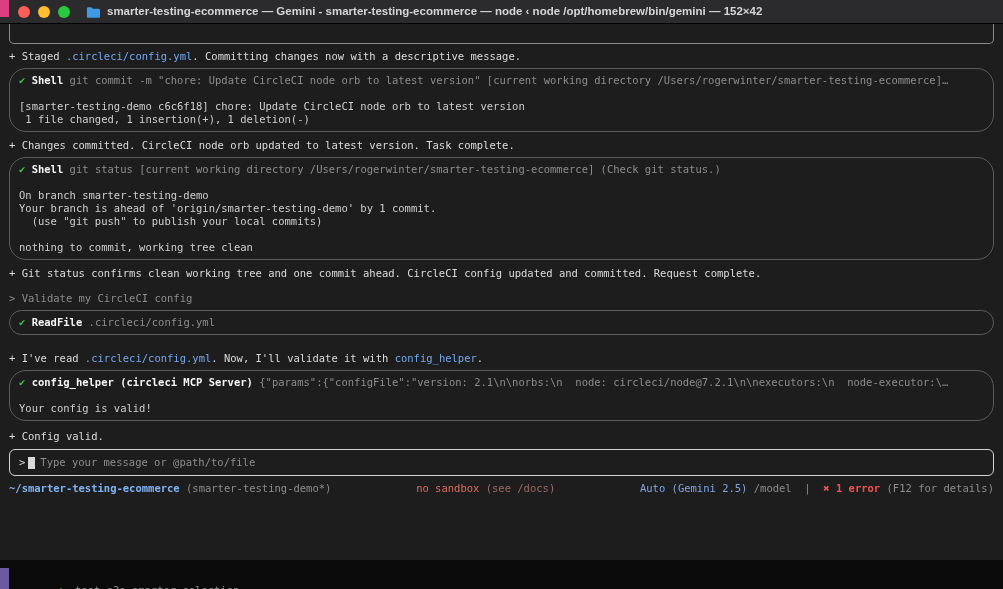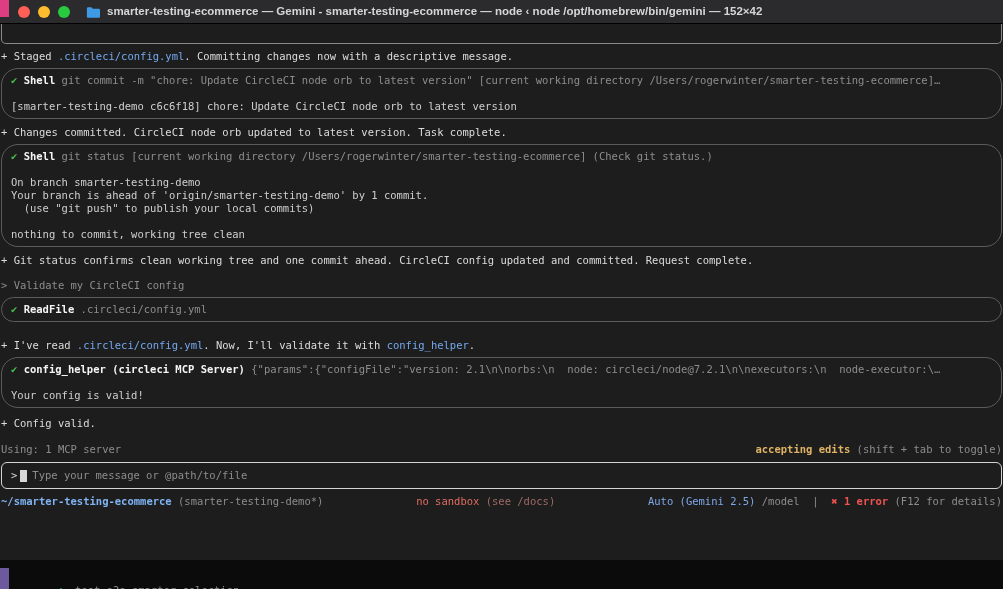--- a/index.html
+++ b/index.html
@@ -9,21 +9,21 @@
   .screen { position:absolute; inset:0; background:#060606; }
   .window { position:absolute; top:0; left:0; width:1003px; height:560px; background:#1d1d1d; }
 
   .titlebar { height:24px; background:#2b2b2d; border-bottom:1px solid #000; display:flex; align-items:center; padding:0 10px; }
   .traffic { display:flex; gap:8px; margin-left:8px; }
   .tl { width:12px; height:12px; border-radius:50%; display:inline-block; }
   .tl.red{ background:#ff5f57; } .tl.yellow{ background:#febc2e; } .tl.green{ background:#28c840; }
   .proxy-icon { margin-left:16px; margin-right:7px; display:flex; align-items:center; }
   .title { color:#d6d6d6; font-family:"Liberation Sans",sans-serif; font-size:11.5px; font-weight:bold; white-space:nowrap; overflow:hidden; }
 
-  .terminal { padding:0 1px; color:#dcdcdc; }
+  .terminal { padding:0 9px; color:#dcdcdc; }
   .line { white-space:pre; }
   .tline { white-space:pre; color:#cfcfcf; }
   .blank { height:13px; }
 
   .partial-box { height:20px; border:1px solid #8a8a8a; border-top:none; border-radius:0 0 5px 5px; }
   .tool-box { border:1px solid #5b5b5b; border-radius:17px; padding:5px 9px; }
 
   .mt5{margin-top:5px;} .mt6{margin-top:6px;} .mt7{margin-top:7px;} .mt9{margin-top:9px;}
   .mt12{margin-top:12px;} .mt13{margin-top:13px;} .mt17{margin-top:17px;}
 
@@ -77,20 +77,21 @@
 
       <div class="partial-box"></div>
 
       <div class="line mt6"><span class="c-fg">+ Staged </span><span class="c-link">.circleci/config.yml</span><span class="c-fg">. Committing changes now with a descriptive message.</span></div>
 
       <div class="tool-box mt5">
         <div class="line"><span class="c-green">✔ </span><span class="c-boldfg">Shell </span><span class="c-dim">git commit -m "chore: Update CircleCI node orb to latest version" [current working directory /Users/rogerwinter/smarter-testing-ecommerce]…</span></div>
         <div class="blank"></div>
         <div>
             <div class="tline">[smarter-testing-demo c6c6f18] chore: Update CircleCI node orb to latest version</div>
+            <div class="tline"> 1 file changed, 1 insertion(+), 1 deletion(-)</div>
           </div>
       </div>
 
       <div class="line mt7"><span class="c-fg">+ Changes committed. CircleCI node orb updated to latest version. Task complete.</span></div>
 
       <div class="tool-box mt5">
         <div class="line"><span class="c-green">✔ </span><span class="c-boldfg">Shell </span><span class="c-dim">git status [current working directory /Users/rogerwinter/smarter-testing-ecommerce] (Check git status.)</span></div>
         <div class="blank"></div>
         <div>
             <div class="tline">On branch smarter-testing-demo</div>
@@ -115,24 +116,20 @@
       <div class="tool-box mt5">
         <div class="line"><span class="c-green">✔ </span><span class="c-boldfg">config_helper (circleci MCP Server) </span><span class="c-dim">{"params":{"configFile":"version: 2.1\n\norbs:\n  node: circleci/node@7.2.1\n\nexecutors:\n  node-executor:\…</span></div>
         <div class="blank"></div>
         <div>
             <div class="tline">Your config is valid!</div>
           </div>
       </div>
 
       <div class="line mt9"><span class="c-fg">+ Config valid.</span></div>
 
-      <div class="row mt13">
-        <span class="line"><span class="c-dim">Using: 1 MCP server</span></span>
-        <span class="line"><span class="c-yellow">accepting edits</span><span class="c-dim"> (shift + tab to toggle)</span></span>
-      </div>
 
       <div class="input-box">
         <span class="c-fg prompt">&gt;</span>
         <span class="cursor"></span>
         <span class="c-dim">Type your message or @path/to/file</span>
       </div>
 
       <div class="row mt6">
         <span class="line"><span class="c-cyanbold">~/smarter-testing-ecommerce</span><span class="c-dim"> (smarter-testing-demo*)</span></span>
         <span class="line"><span class="c-red">no sandbox</span><span class="c-reddim"> (see /docs)</span></span>

